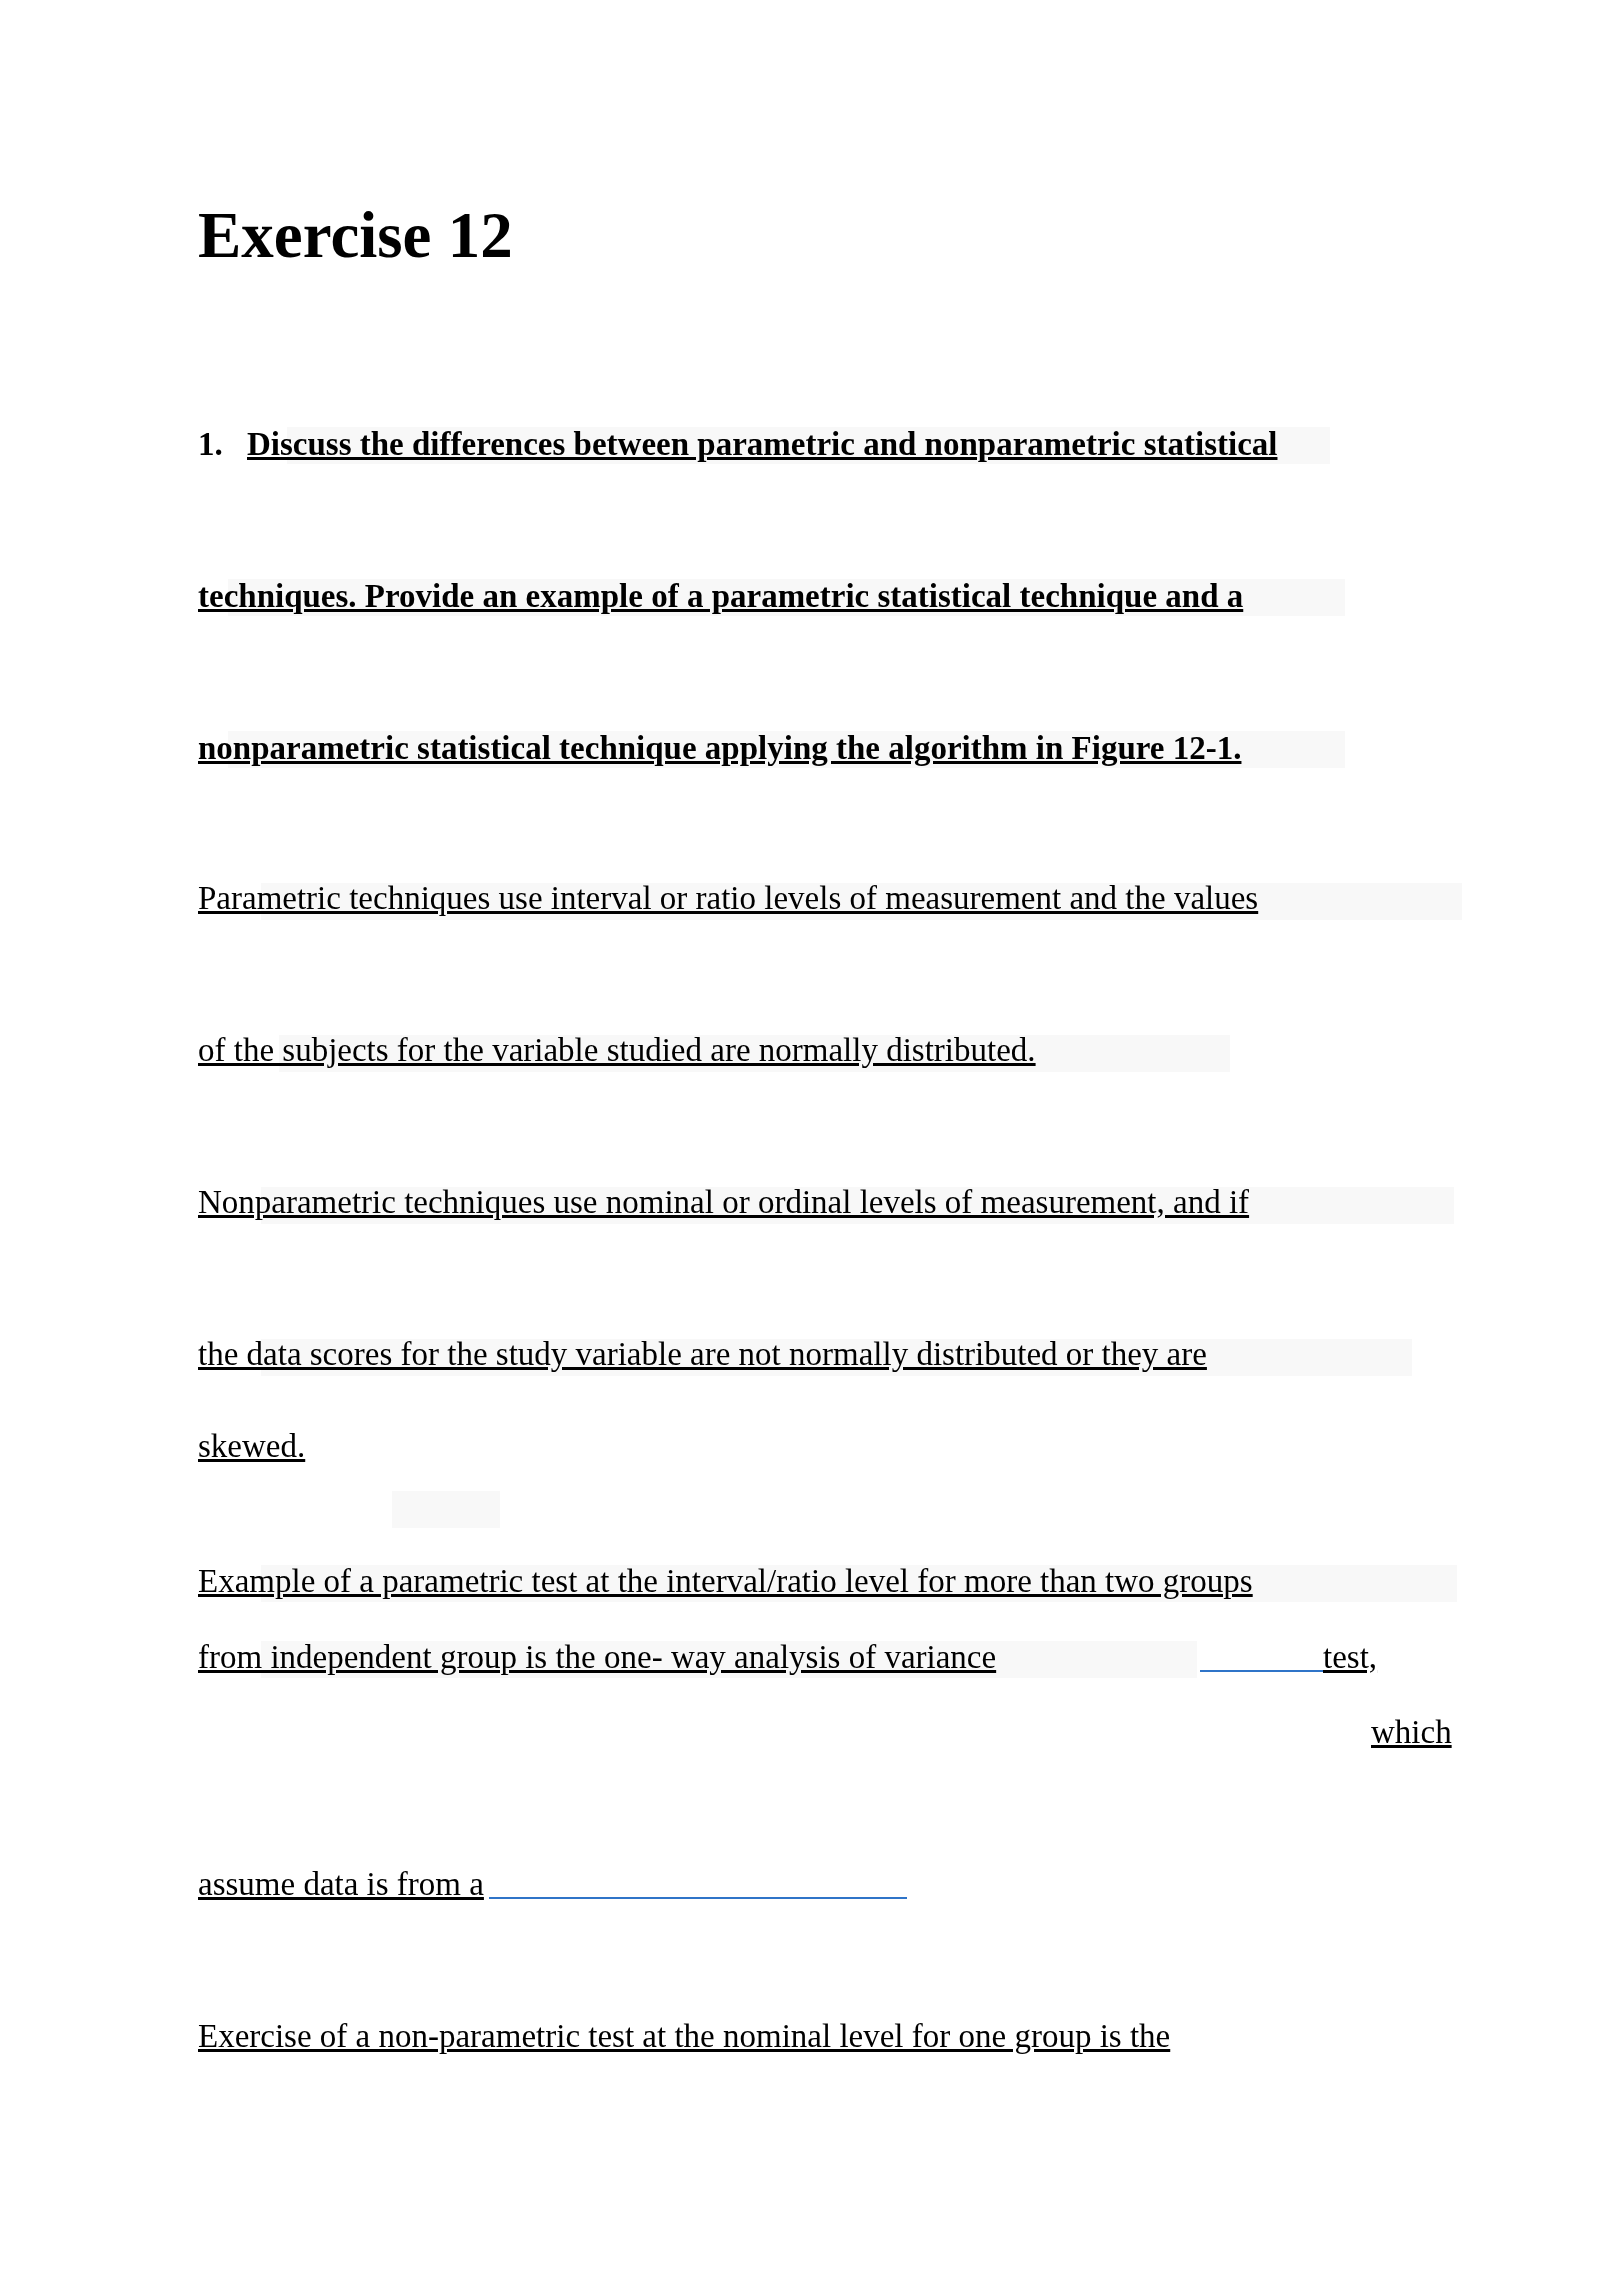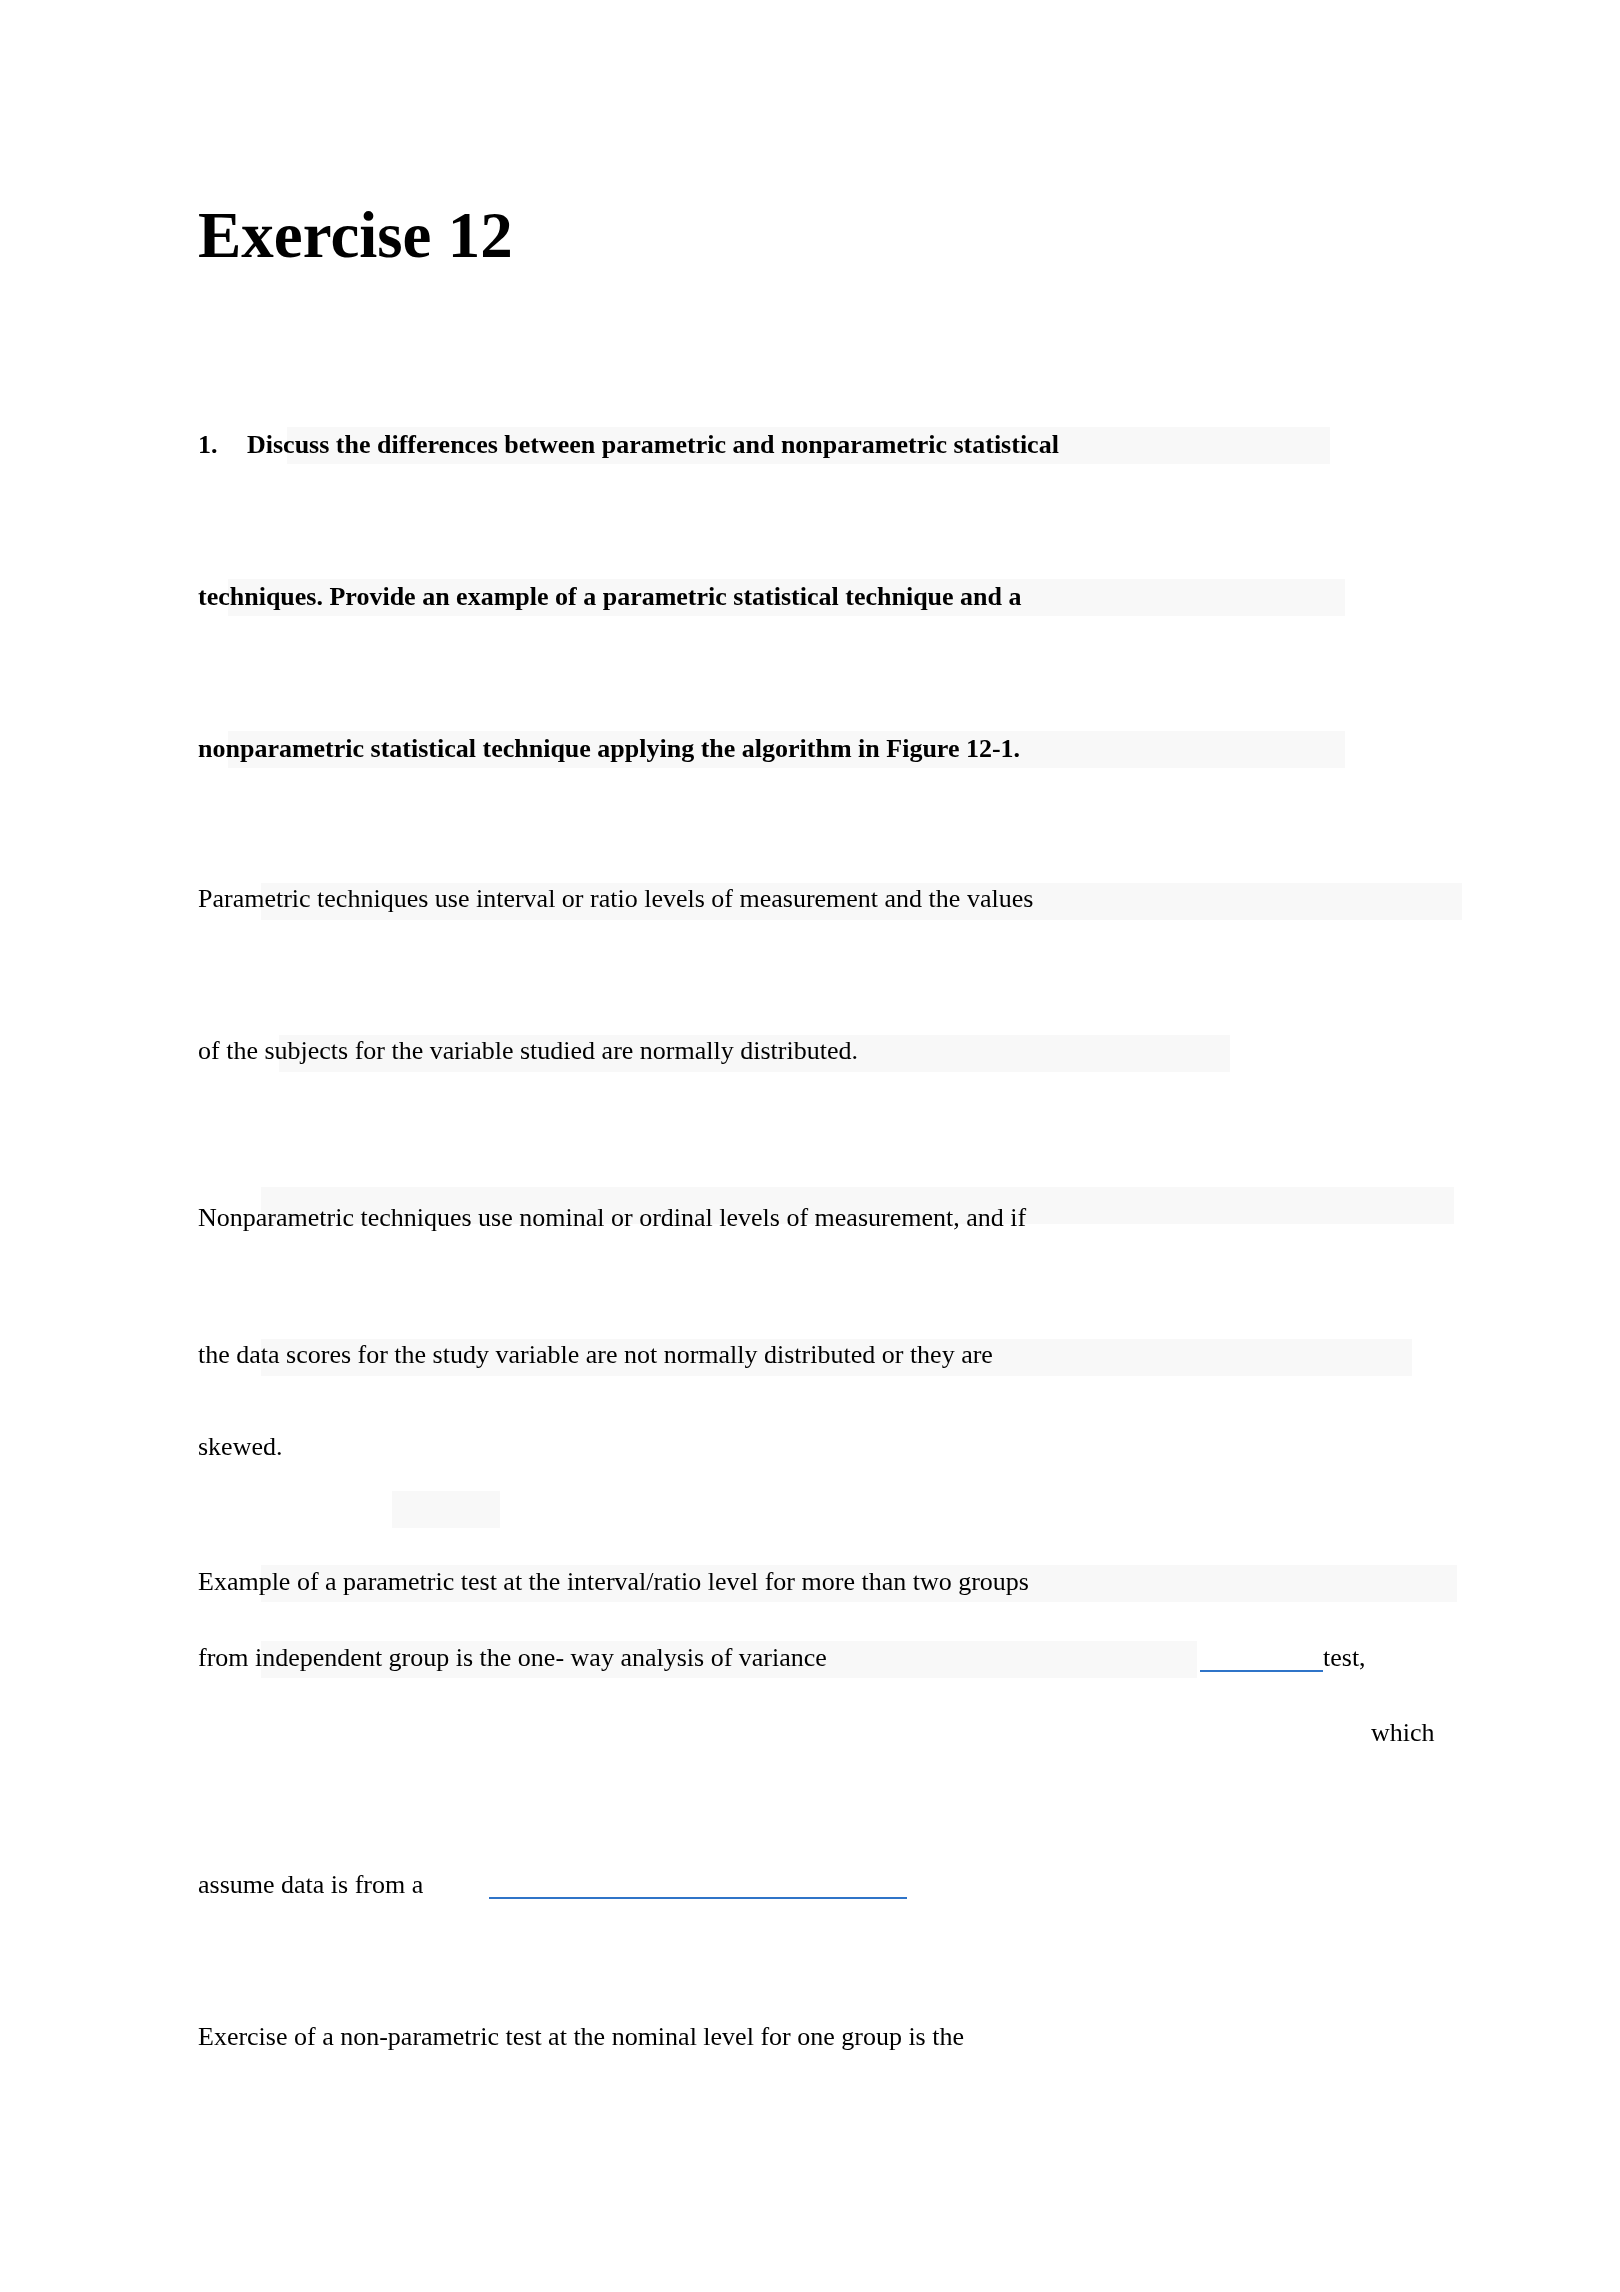--- a/index.html
+++ b/index.html
@@ -1,20 +1,20 @@
 <!DOCTYPE html>
 <html><head>
   <meta charset="utf-8">
   <style>
     html, body { margin: 0; padding: 0; background: #ffffff; }
     body { width: 1620px; height: 2293px; position: relative; overflow: hidden;
            font-family: "Liberation Serif", "DejaVu Serif", serif; color: #000; }
     .page { position: absolute; left: 0; top: 0; width: 1505px; height: 2293px; background: #fff; border-radius: 22px; }
     .hl { position: absolute; background: #f8f8f8; }
-    .line { position: absolute; left: 198px; white-space: nowrap; font-size: 26px; line-height: 35px; }
+    .line { position: absolute; left: 198px; white-space: nowrap; font-size: 33px; line-height: 35px; text-decoration: underline; }
     .title { position: absolute; left: 198px; top: 196px; font-size: 65px; font-weight: bold; line-height: 78px; white-space: nowrap; }
     .bold { font-weight: bold; }
     .num { display: inline-block; width: 49px; }
     .blank { position: absolute; height: 0; border-bottom: 2px solid #2f74c8; }
   </style>
 </head>
 <body>
 
 <div class="page">
 
@@ -32,21 +32,21 @@
   <div class="title">Exercise 12</div>
 
   <div class="line bold" style="top:427px;">
     <span class="num">1.</span><span>Discuss the differences between parametric and nonparametric statistical</span>
   </div>
   <div class="line bold" style="top:579px;">techniques. Provide an example of a parametric statistical technique and a</div>
   <div class="line bold" style="top:731px;">nonparametric statistical technique applying the algorithm in Figure 12-1.</div>
 
   <div class="line" style="top:881px;">Parametric techniques use interval or ratio levels of measurement and the values</div>
   <div class="line" style="top:1033px;">of the subjects for the variable studied are normally distributed.</div>
-  <div class="line" style="top:1185px;margin-top:15px;">Nonparametric techniques use nominal or ordinal levels of measurement, and if</div>
+  <div class="line" style="top:1185px;">Nonparametric techniques use nominal or ordinal levels of measurement, and if</div>
   <div class="line" style="top:1337px;text-align:center;">the data scores for the study variable are not normally distributed or they are</div>
   <div class="line" style="top:1429px;">skewed.</div>
   <div class="line" style="top:1564px;">Example of a parametric test at the interval/ratio level for more than two groups</div>
   <div class="line" style="top:1640px;">from independent group is the one- way analysis of variance</div>
 
   <div class="blank" style="left:1200px;top:1670px;width:123px;"></div>
   <div class="line" style="left:1323px;top:1640px;">test,</div>
   <div class="line" style="left:1323px;top:1715px;margin-left:48px;">which</div>
 
   <div class="line" style="top:1867px;">assume data is from a</div>

